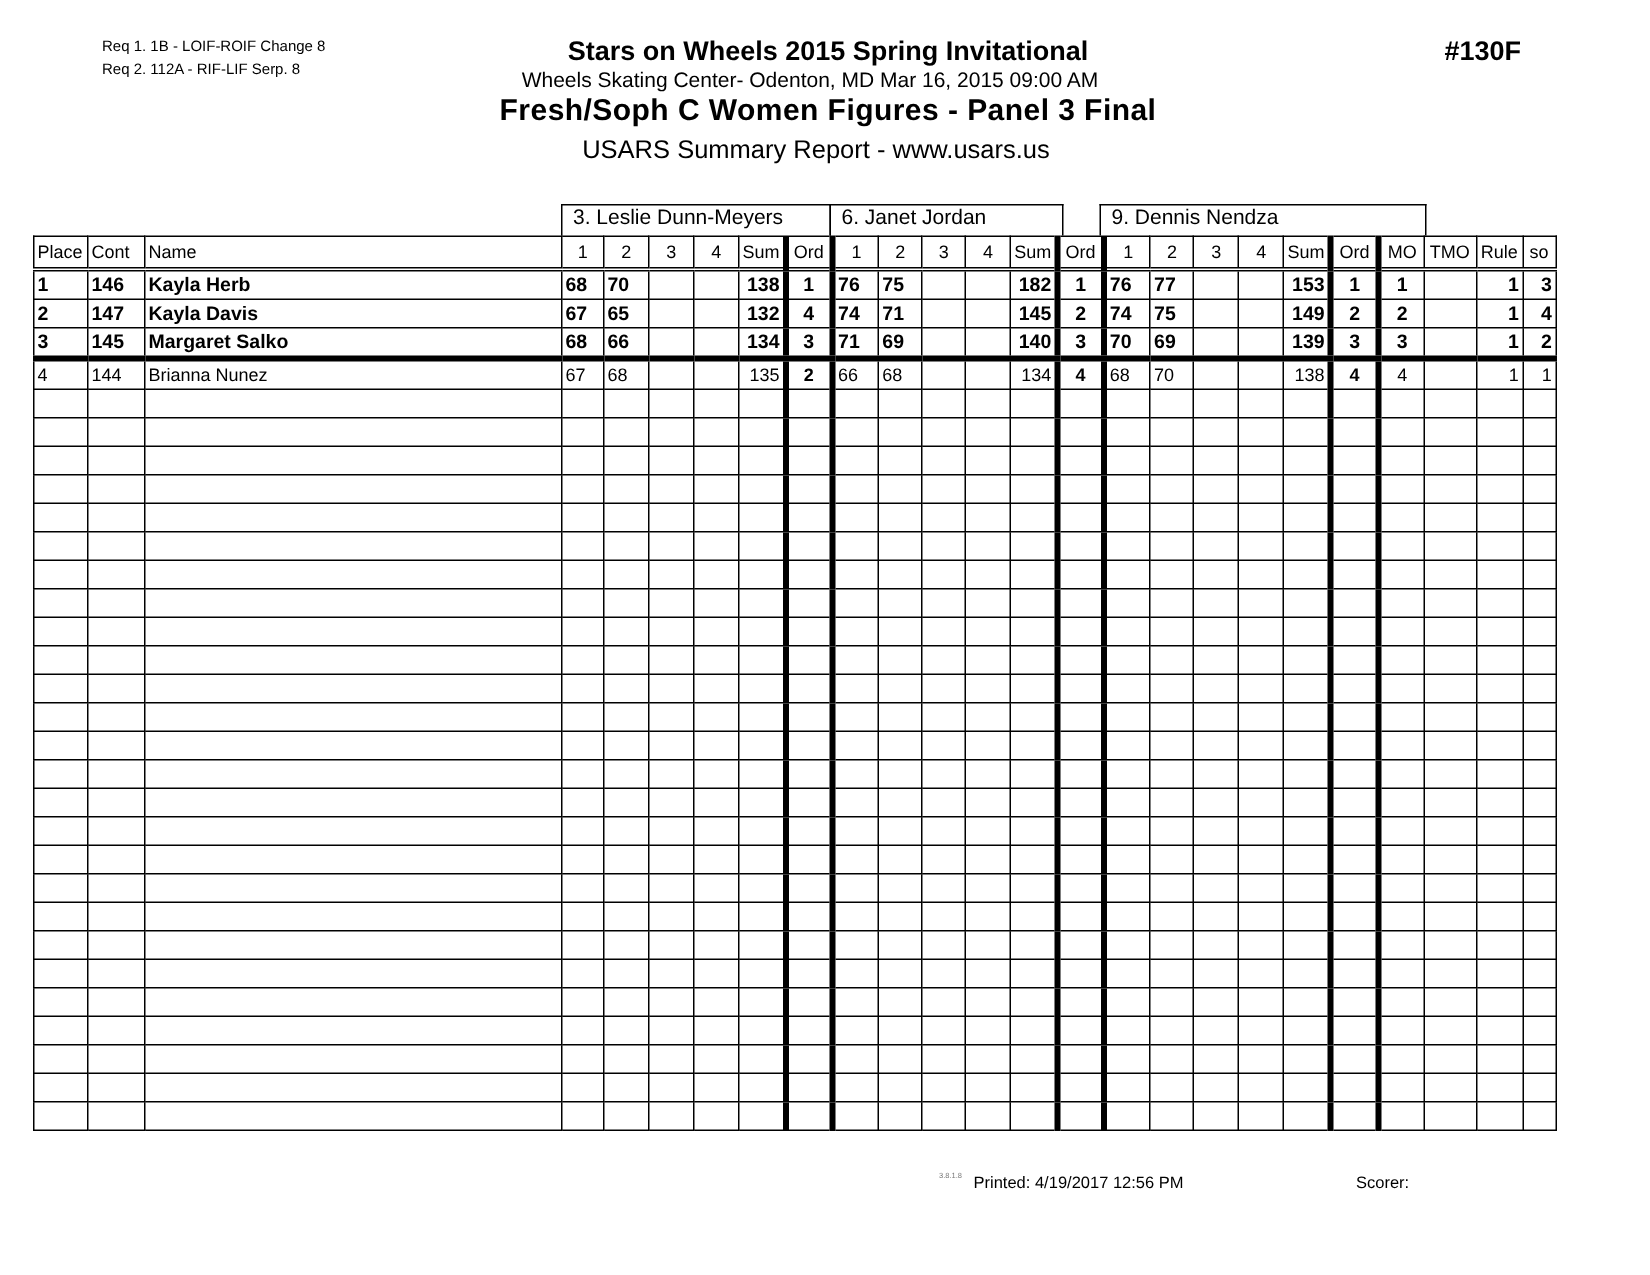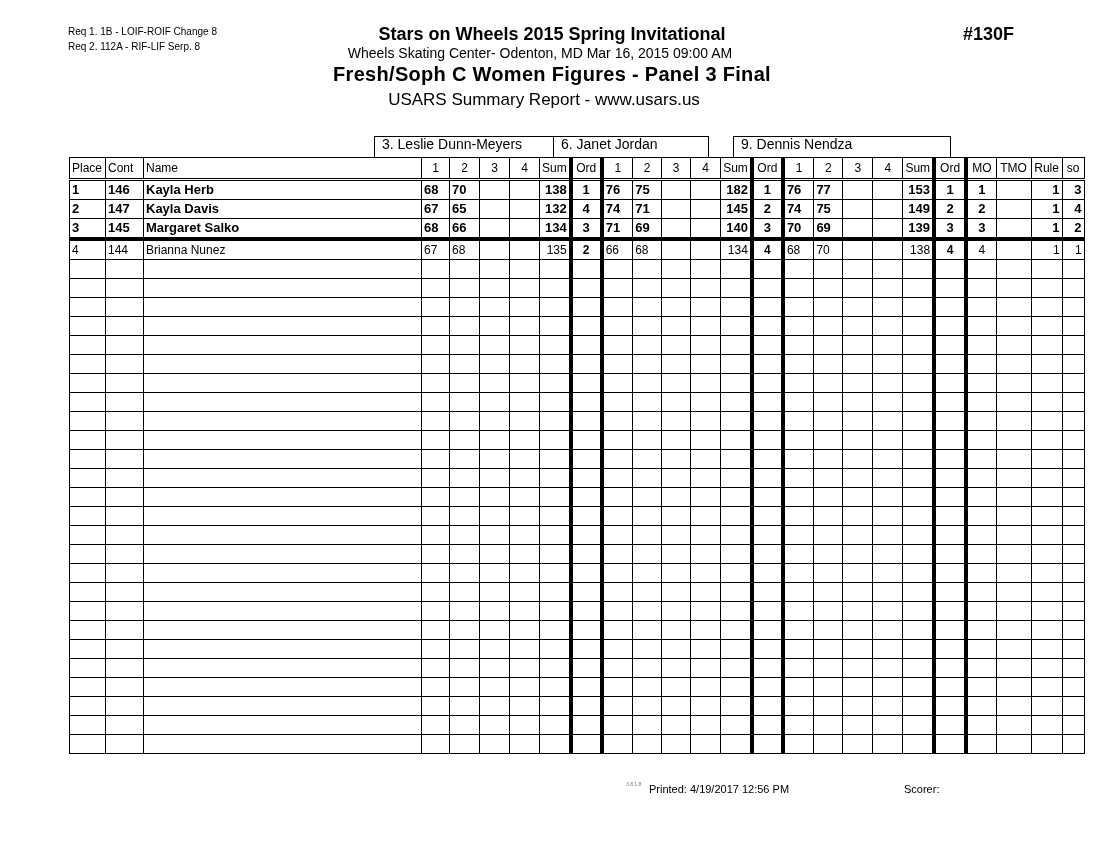--- a/index.html
+++ b/index.html
@@ -9,21 +9,21 @@
   .title { position:absolute; left:0; width:1100px; text-align:center; white-space:nowrap; }
   .t1 { top:24px; font-size:18px; font-weight:bold; left:2px; }
   .t2 { top:45px; font-size:14px; left:-10px; }
   .t3 { top:63px; font-size:20px; font-weight:bold; left:2px; letter-spacing:0.3px; }
   .t4 { top:90px; font-size:17px; left:-6px; }
   .event-no { position:absolute; left:963px; top:24px; font-size:18px; font-weight:bold; }
 
   .judge-box { position:absolute; top:136px; height:21px; border:1px solid #000; border-bottom:none;
                font-size:14px; line-height:14px; padding-left:7px; box-sizing:border-box; }
 
-  table.grid { position:absolute; left:22px; top:157px; border-collapse:collapse; table-layout:fixed;margin-left:47px; }
+  table.grid { position:absolute; left:22px; top:157px; border-collapse:collapse; table-layout:fixed; }
   table.grid td { border:1px solid #000; height:19px; padding:0 2px; font-size:12px;
                   line-height:18px; white-space:nowrap; overflow:hidden; box-sizing:border-box; }
   table.grid tr.hdr td { height:20px; border-bottom:3px double #000; line-height:20px; }
   table.grid tr.bold td { font-weight:bold; font-size:13px; }
   table.grid tr.cut td { border-bottom:4px solid #000; }
   td.c { text-align:center; }
   td.r { text-align:right; }
   td.thickL { border-left:4px solid #000 !important; }
   td.ord { font-weight:bold; text-align:center; font-size:13px; }
 

